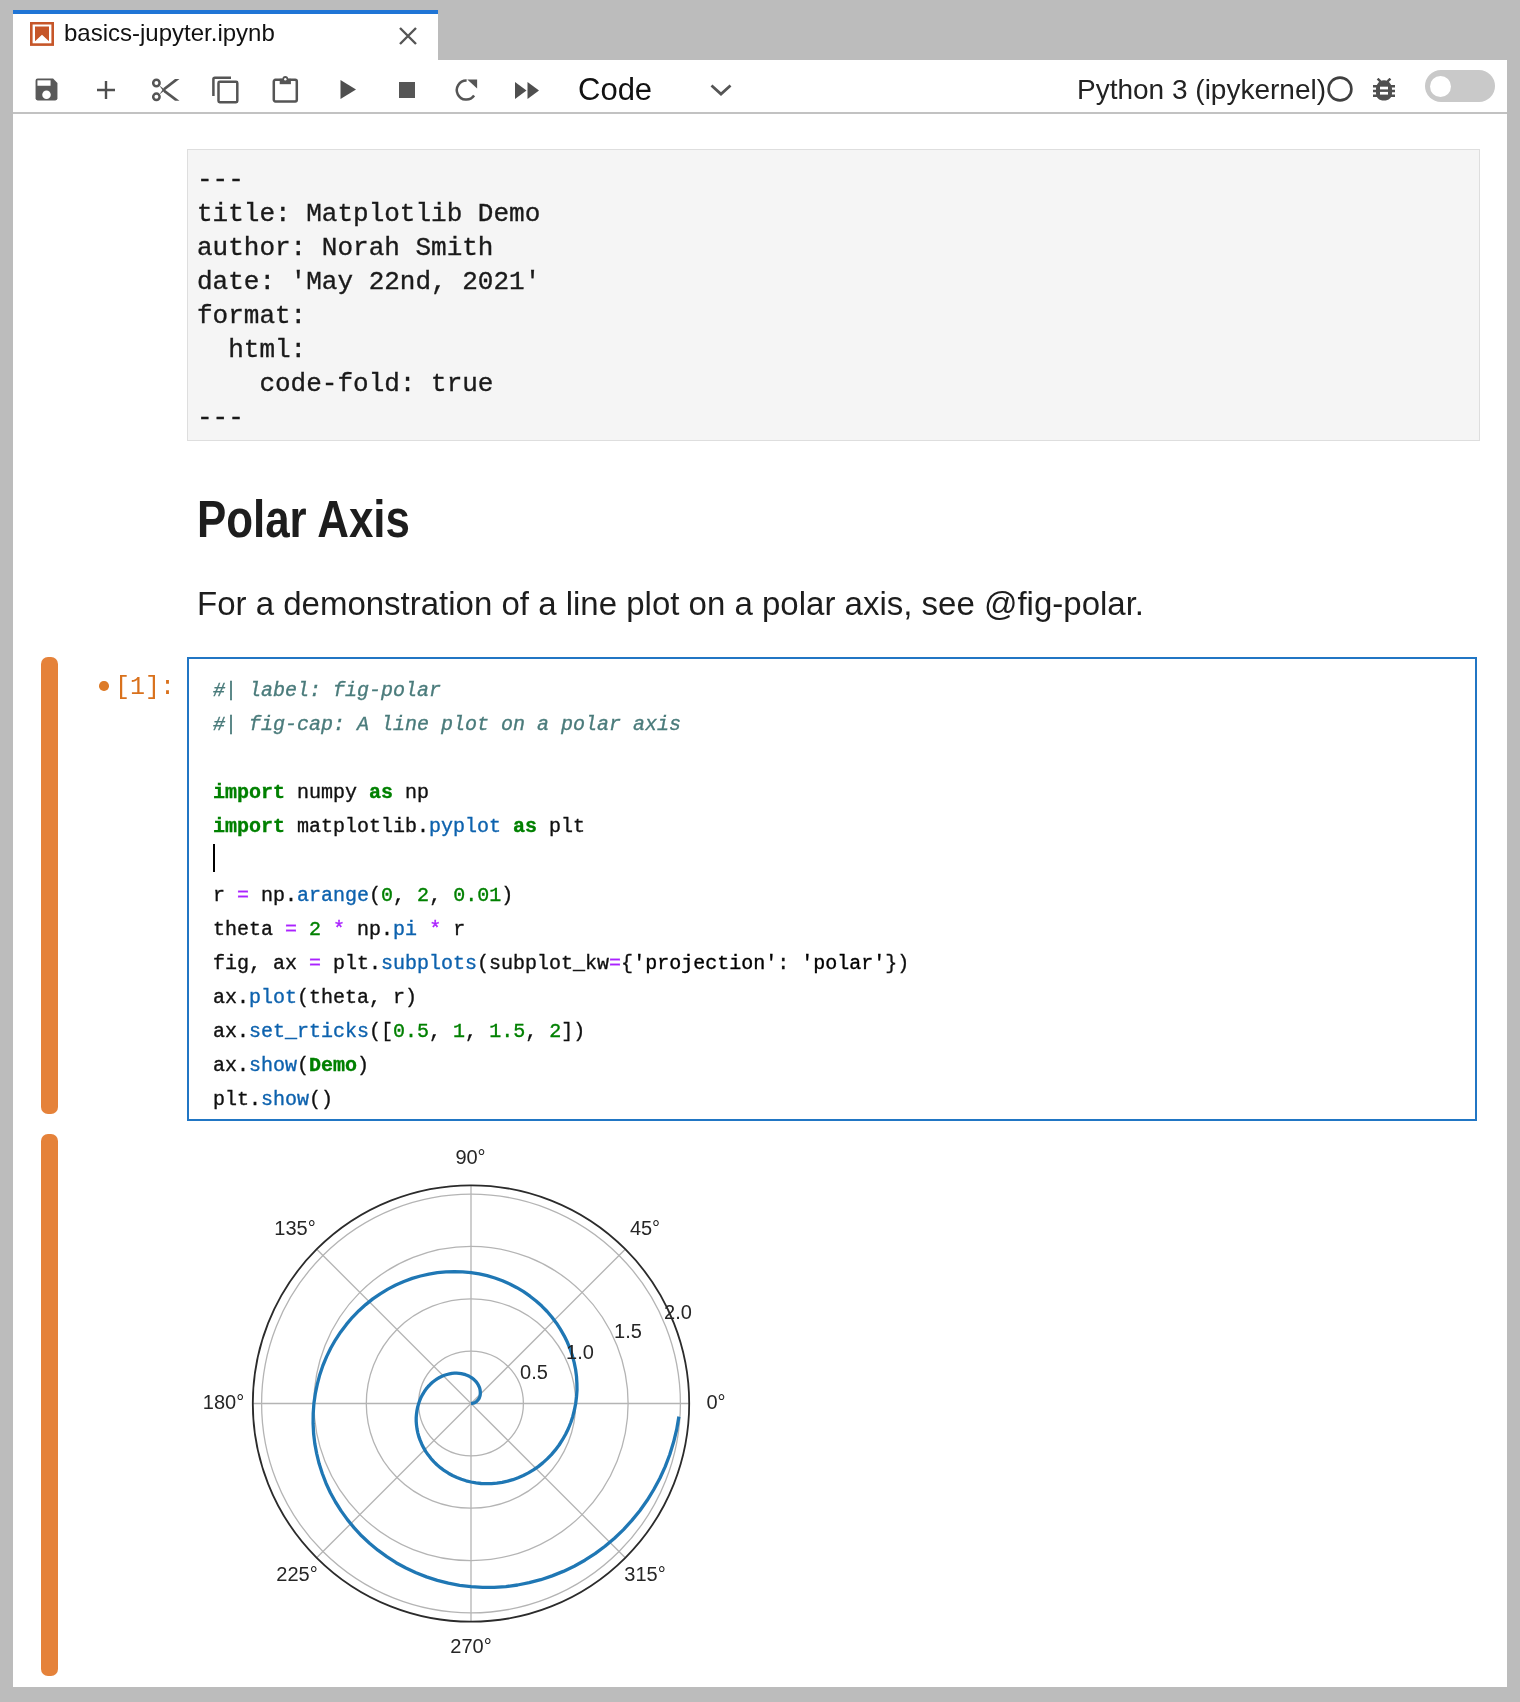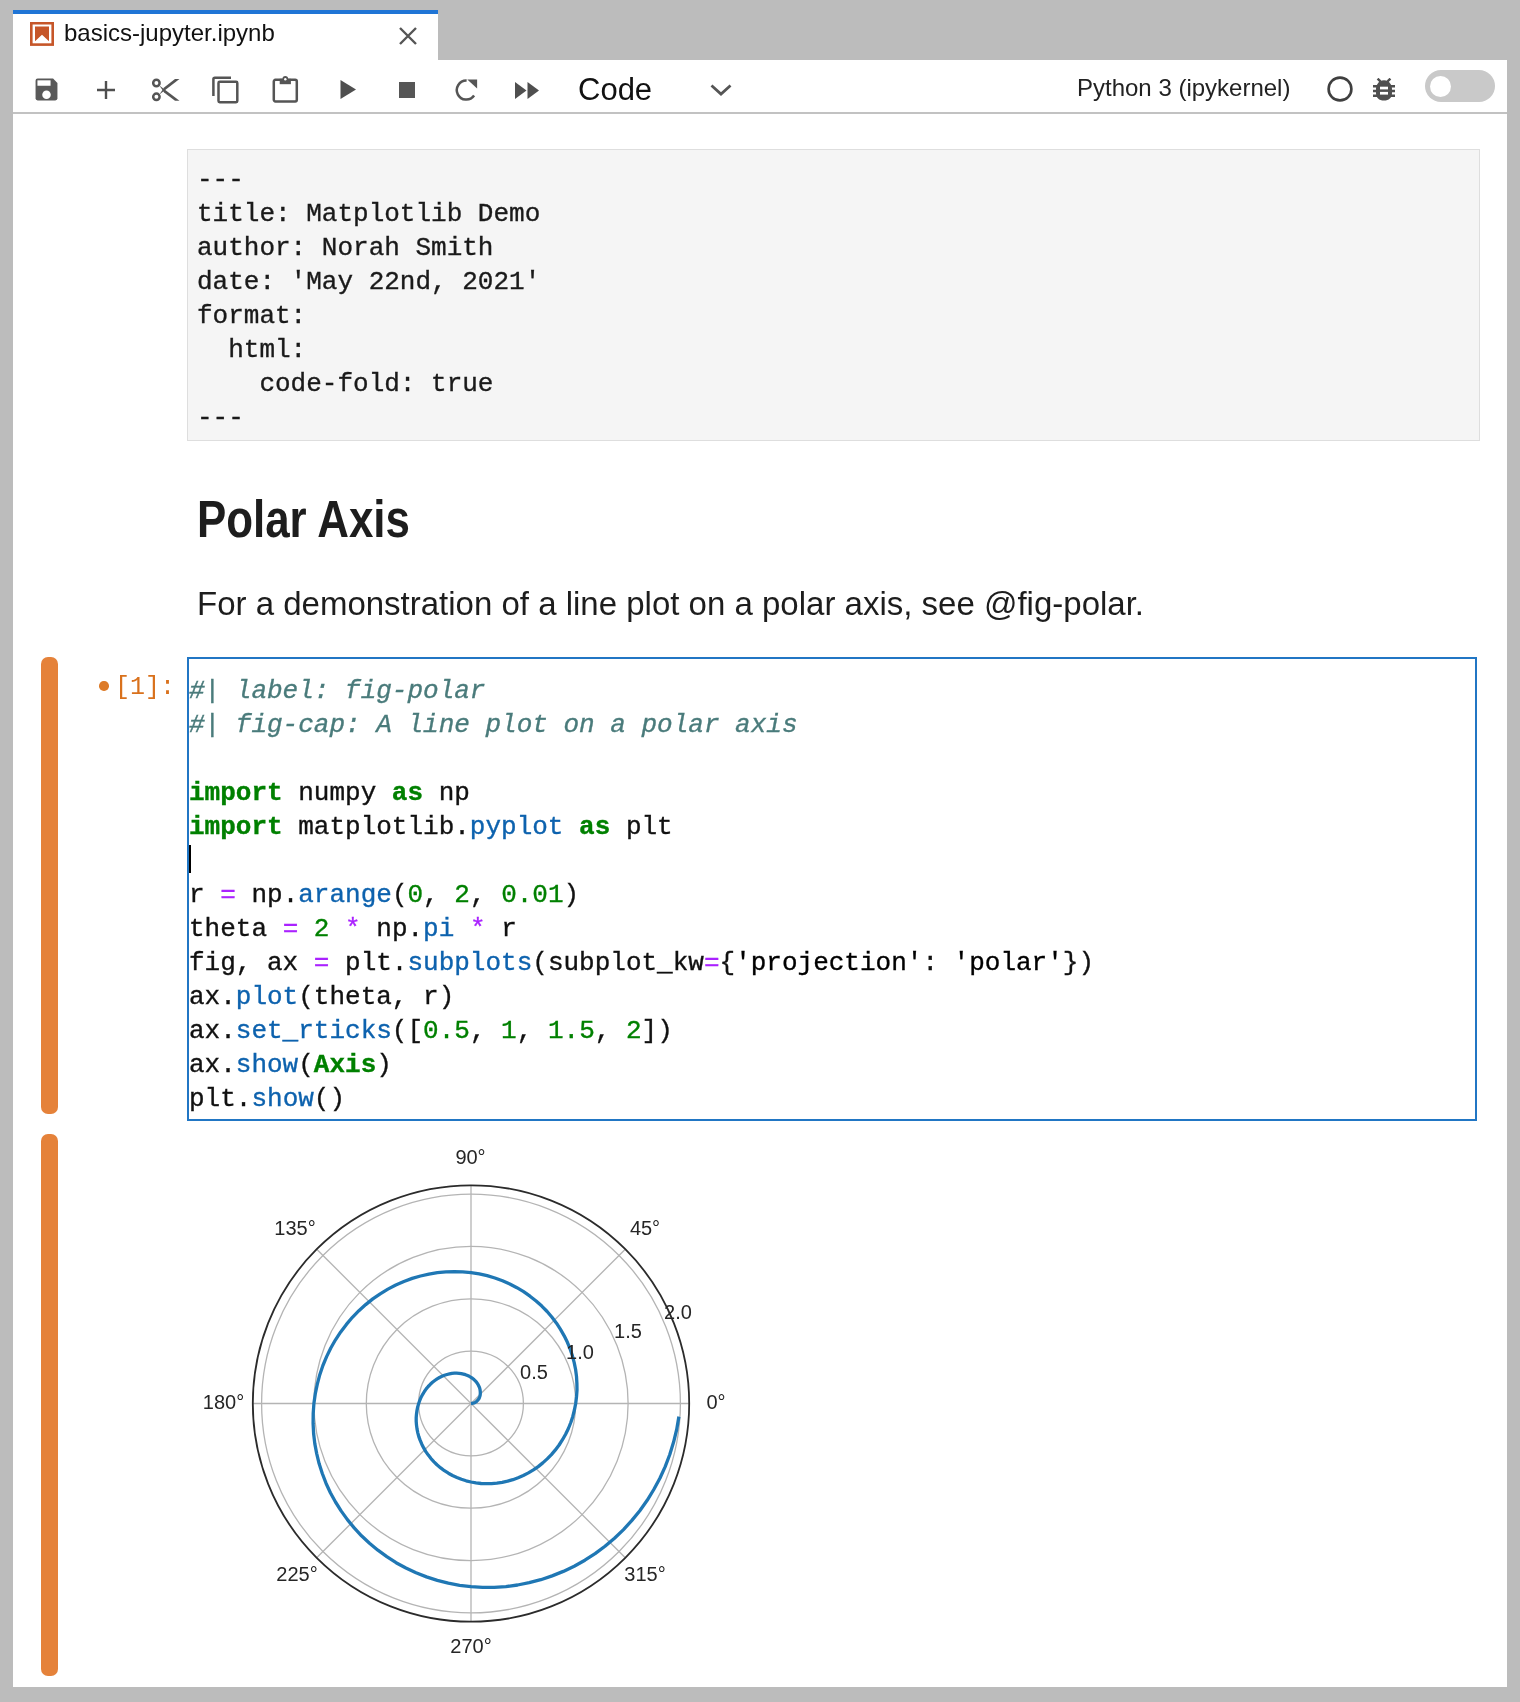--- a/index.html
+++ b/index.html
@@ -5,32 +5,32 @@
   html,body{margin:0;padding:0;}
   body{width:1520px;height:1702px;background:#bcbcbc;position:relative;
        font-family:"Liberation Sans",sans-serif;overflow:hidden;}
   .abs{position:absolute;}
   
   #tab{left:13px;top:10px;width:425px;height:50px;background:#fff;border-top:4px solid #2075d6;box-sizing:border-box;}
   #tabtitle{left:64px;top:19px;font-size:24px;color:#111;}
   
   #toolbar{left:13px;top:60px;width:1494px;height:52px;background:#fff;border-bottom:2px solid #c2c2c2;}
   #codelbl{left:578px;top:72px;font-size:31px;color:#111;}
-  #kernel{left:1077px;top:74px;font-size:24px;color:#222;}
+  #kernel{left:1077px;top:74px;font-size:28px;color:#222;}
   
   #nb{left:13px;top:114px;width:1494px;height:1573px;background:#ffffff;}
   
   #raw{left:187px;top:149px;width:1293px;height:292px;background:#f5f5f5;border:1px solid #dedede;box-sizing:border-box;}
   #raw pre{margin:0;padding:13px 0 0 9px;font-family:"Liberation Mono",monospace;font-size:26px;line-height:34px;color:#1a1a1a;-webkit-text-stroke:0.35px #1a1a1a;}
   
   #h1{left:197px;top:490px;font-size:51px;font-weight:bold;color:#1d1d1d;transform:scaleX(0.86);transform-origin:left top;white-space:nowrap;}
   #para{left:197px;top:585px;font-size:33px;color:#1d1d1d;white-space:nowrap;}
   
   #cell{left:187px;top:657px;width:1290px;height:464px;background:#fff;border:2.4px solid #2176c4;box-sizing:border-box;}
-  #cell pre{margin:0;padding:15px 0 0 0;font-family:"Liberation Mono",monospace;font-size:26px;line-height:34px;color:#111;-webkit-text-stroke:0.35px;}
+  #cell pre{margin:0;padding:15px 0 0 24px;font-family:"Liberation Mono",monospace;font-size:20px;line-height:34px;color:#111;-webkit-text-stroke:0.35px;}
   .cm{color:#4a7b7b;font-style:italic;}
   .kw{color:#008000;font-weight:bold;}
   .op{color:#aa22ff;}
   .num{color:#008000;}
   .str{color:#000000;}
   .prop{color:#0d62ae;}
   .cur{display:inline-block;width:2px;height:28px;background:#000;vertical-align:-5px;}
   
   #prompt{left:115px;top:673px;font-family:"Liberation Mono",monospace;font-size:25px;color:#d9711c;}
   
@@ -139,21 +139,21 @@
 <span class="cm">#| fig-cap: A line plot on a polar axis</span>
 
 <span class="kw">import</span> numpy <span class="kw">as</span> np
 <span class="kw">import</span> matplotlib.<span class="prop">pyplot</span> <span class="kw">as</span> plt
 <span class="cur"></span>
 r <span class="op">=</span> np.<span class="prop">arange</span>(<span class="num">0</span>, <span class="num">2</span>, <span class="num">0.01</span>)
 theta <span class="op">=</span> <span class="num">2</span> <span class="op">*</span> np.<span class="prop">pi</span> <span class="op">*</span> r
 fig, ax <span class="op">=</span> plt.<span class="prop">subplots</span>(subplot_kw<span class="op">=</span>{<span class="str">'projection'</span>: <span class="str">'polar'</span>})
 ax.<span class="prop">plot</span>(theta, r)
 ax.<span class="prop">set_rticks</span>([<span class="num">0.5</span>, <span class="num">1</span>, <span class="num">1.5</span>, <span class="num">2</span>])
-ax.<span class="prop">show</span>(<span class="kw">Axis</span>)
+ax.<span class="prop">show</span>(<span class="kw">Demo</span>)
 plt.<span class="prop">show</span>()</pre>
   </div>
 
   <svg class="abs" id="plot" style="left:187px;top:1136px" width="600" height="560" viewBox="0 0 600 560">
   <circle cx="284.0" cy="267.5" r="52.4" fill="none" stroke="#b4b4b4" stroke-width="1.3"></circle>
   <circle cx="284.0" cy="267.5" r="104.7" fill="none" stroke="#b4b4b4" stroke-width="1.3"></circle>
   <circle cx="284.0" cy="267.5" r="157.1" fill="none" stroke="#b4b4b4" stroke-width="1.3"></circle>
   <circle cx="284.0" cy="267.5" r="209.4" fill="none" stroke="#b4b4b4" stroke-width="1.3"></circle>
   <line x1="284.0" y1="267.5" x2="502.2" y2="267.5" stroke="#b4b4b4" stroke-width="1.3"></line>
   <line x1="284.0" y1="267.5" x2="438.3" y2="113.2" stroke="#b4b4b4" stroke-width="1.3"></line>

